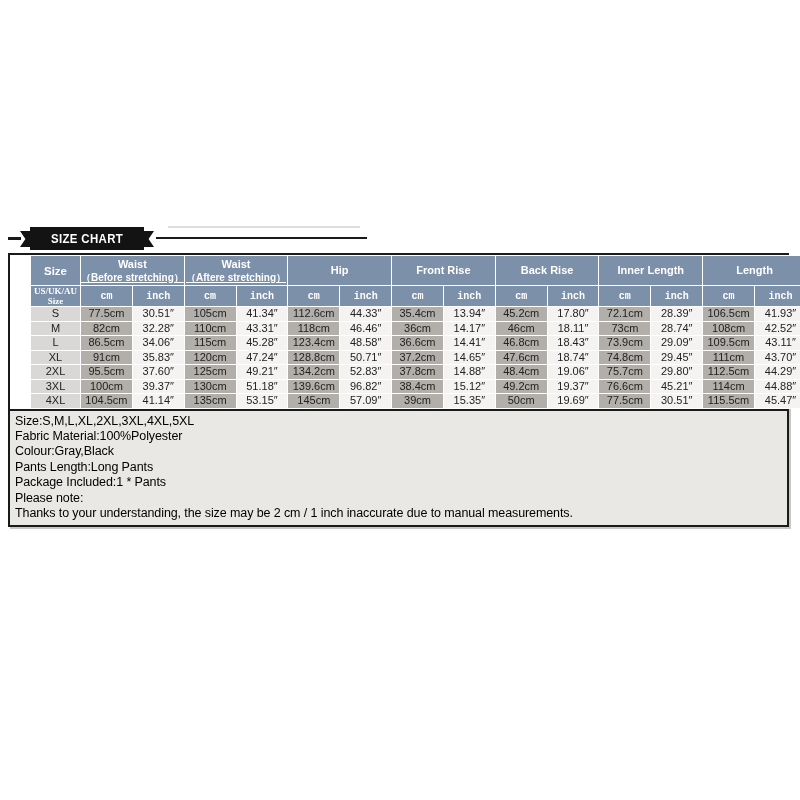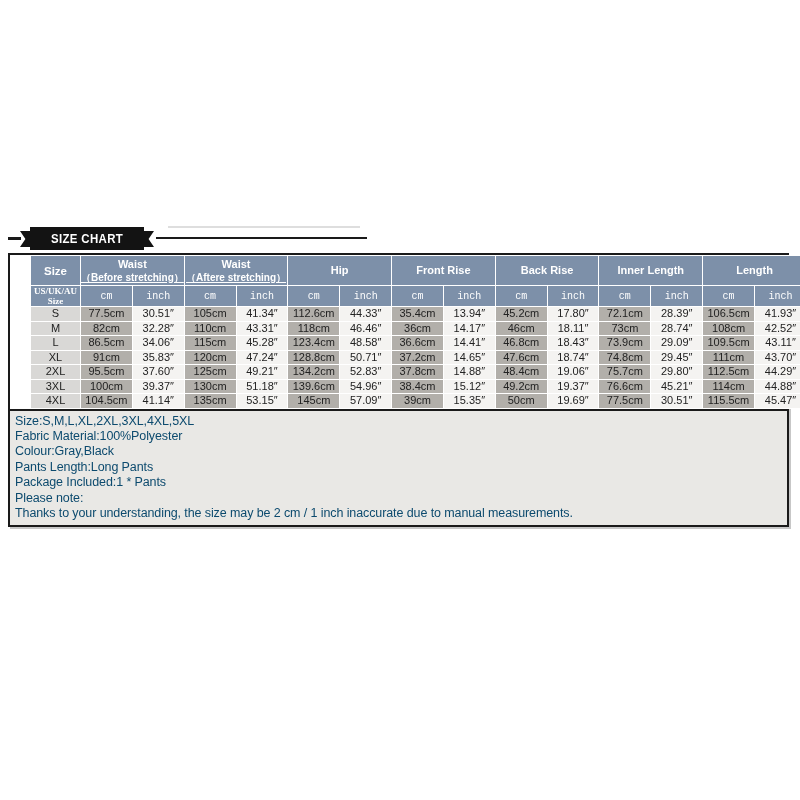--- a/index.html
+++ b/index.html
@@ -34,33 +34,33 @@
 
   
   .size-table thead th { background:var(--header-bg); color:#fff; }
   tr.hrow1 { height:30px; }
   tr.hrow2 { height:21px; }
   .h-size   { font-size:11.5px; font-weight:bold; }
   .h-group .g-label { display:block; font-size:11px; font-weight:bold; line-height:13px; }
   .h-group .g-sub   { display:block; font-size:10px; font-weight:bold; line-height:13px;text-decoration:underline; }
   .h-sub span { display:block; font-family:Liberation Serif, serif; font-weight:bold;
                 font-size:9px; line-height:10px; }
-  .h-unit  { font-family:"Liberation Mono", monospace; font-weight:normal; font-size:10px; }
+  .h-unit  { font-family:"Liberation Mono", monospace; font-weight:bold; font-size:10px; }
 
   
   .size-table tbody tr { height:14.5px; }
   .size-table tbody th, .size-table tbody td { font-size:11px; color:#222; font-weight:normal; line-height:13px; }
   .c-size { background:var(--size-cell); }
   .c-cm   { background:var(--cm-cell); }
   .c-inch { background:var(--inch-cell); }
   .grp-start { border-left-width:2px; }
 
   
   .notes { background:var(--notes-bg); border-top:2px solid var(--ink); padding:3px 0 4px 5px; }
-  .notes div { font-size:12.5px; line-height:15.4px; color:#0c4a6e; letter-spacing:-.1px; white-space:nowrap; }
+  .notes div { font-size:12.5px; line-height:15.4px; color:#000000; letter-spacing:-.1px; white-space:nowrap; }
 </style>
 </head>
 <body>
 
 <div class="stage">
 
   <div class="dash"></div>
   <div class="tail tail-left"></div>
   <div class="ribbon">
     <span>SIZE CHART</span>
@@ -209,21 +209,21 @@
             <td class="c-cm grp-start">112.5cm</td>
             <td class="c-inch">44.29″</td>
           </tr>
           <tr>
             <th class="c-size">3XL</th>
             <td class="c-cm grp-start">100cm</td>
             <td class="c-inch">39.37″</td>
             <td class="c-cm grp-start">130cm</td>
             <td class="c-inch">51.18″</td>
             <td class="c-cm grp-start">139.6cm</td>
-            <td class="c-inch">54.96″</td>
+            <td class="c-inch">96.82″</td>
             <td class="c-cm grp-start">38.4cm</td>
             <td class="c-inch">15.12″</td>
             <td class="c-cm grp-start">49.2cm</td>
             <td class="c-inch">19.37″</td>
             <td class="c-cm grp-start">76.6cm</td>
             <td class="c-inch">45.21″</td>
             <td class="c-cm grp-start">114cm</td>
             <td class="c-inch">44.88″</td>
           </tr>
           <tr>

